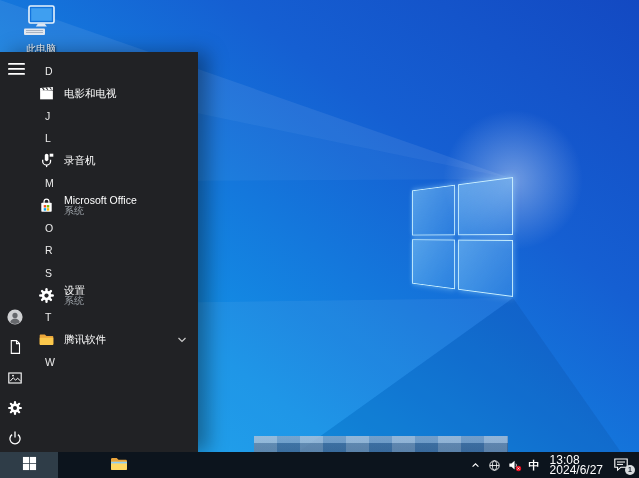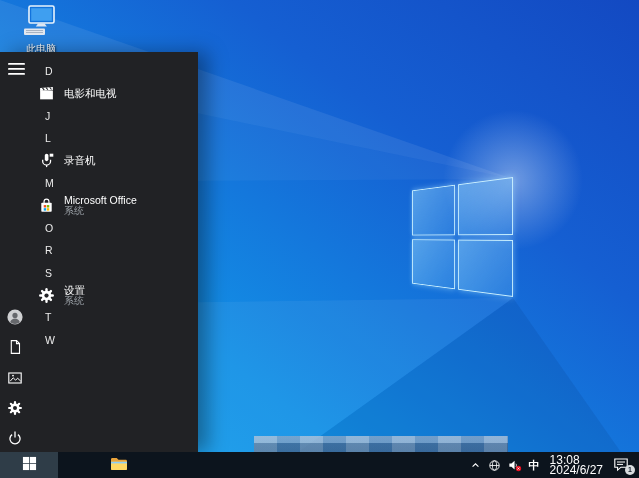--- a/index.html
+++ b/index.html
@@ -195,20 +195,34 @@
               <circle cx="8" cy="8" r="2" fill="#212225"></circle>
             </svg>
           </span>
           <span class="labels">
             <span class="label">设置</span>
             <span class="sub">系统</span>
           </span>
         </div>
         <div class="section-row">
           <span>T</span>
+        </div>
+        <div class="app-row">
+          <span class="app-icon">
+            <svg viewBox="0 0 16 16">
+              <path d="M1.6 4.1c0-.5.4-.9.9-.9h3.9l1.6 1.6h5.5c.5 0 .9.4.9.9v6.5c0 .5-.4.9-.9.9H2.5c-.5 0-.9-.4-.9-.9z" fill="#eba63a"></path>
+              <path d="M1.6 6.4h12.8v5.8c0 .5-.4.9-.9.9H2.5c-.5 0-.9-.4-.9-.9z" fill="#fbc84c"></path>
+            </svg>
+          </span>
+          <span class="labels">
+            <span class="label">腾讯软件</span>
+          </span>
+          <span class="row-chevron"><svg viewBox="0 0 12 12">
+              <path d="M2.5 4l3.5 3.5L9.5 4" stroke="#c8c8c8" stroke-width="1.2" fill="none"></path>
+            </svg></span>
         </div>
         <div class="section-row">
           <span>W</span>
         </div>
       </div>
     <div id="rail-bottom">
         <span class="rail-btn" style="top: 257px;">
           <svg viewBox="0 0 16 16">
             <circle cx="8" cy="8" r="7.6" fill="#cfd0d2"></circle>
             <circle cx="8" cy="6.4" r="2.6" fill="#65676b"></circle>

